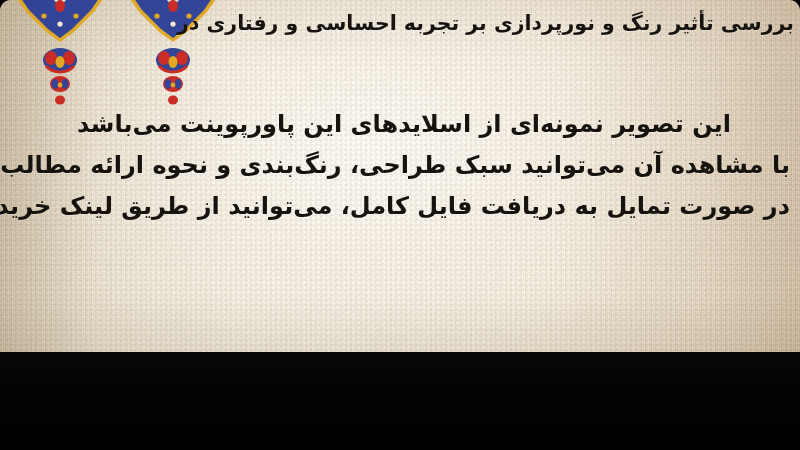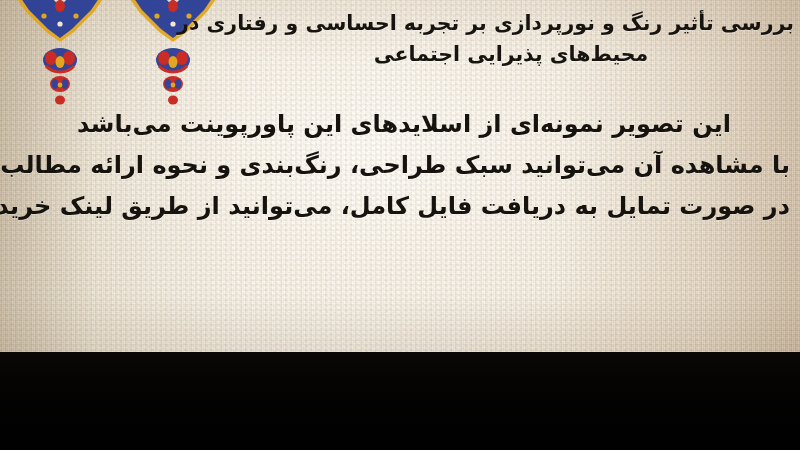--- a/index.html
+++ b/index.html
@@ -5,20 +5,21 @@
 <style>
   html,body{margin:0;padding:0;}
   body{
     width:800px;height:450px;overflow:hidden;
     font-family:"DejaVu Sans", sans-serif;
     background:#000;
   }
   #slide{
     position:relative;width:800px;height:450px;overflow:hidden;
     background:#000;
+    border-radius:11px;
   }
 
   
   .canvas-field{
     position:absolute;left:0;top:0;width:800px;height:376px;
     background:
       radial-gradient(ellipse 520px 300px at 46% 40%, rgba(255,252,244,0.92) 0%, rgba(248,240,226,0.55) 42%, rgba(236,224,202,0.12) 72%, rgba(0,0,0,0) 100%),
       linear-gradient(100deg,#d6c6a8 0%, #e2d5bb 9%, #eee5d2 24%, #f2ebdb 46%, #eee4d1 66%, #e6d8c0 82%, #dcccb0 94%, #d2c0a2 100%);
   }
   
@@ -152,21 +153,20 @@
         <use href="#pend" x="0" y="0" transform="translate(60,0)"></use>
       </g>
       <g opacity="0.96">
         <use href="#pend" x="0" y="0" transform="translate(173,0)"></use>
       </g>
     </svg>
   </div>
 
   <div class="title-block">
     <span class="tline l1">بررسی تأثیر رنگ و نورپردازی بر تجربه احساسی و رفتاری در</span>
-    <span class="tline l2">محیط‌های پذیرایی اجتماعی</span>
   </div>
 
   <div class="body-block">
     <span class="bline">این تصویر نمونه‌ای از اسلایدهای این پاورپوینت می‌باشد</span>
     <span class="bline">با مشاهده آن می‌توانید سبک طراحی، رنگ‌بندی و نحوه ارائه مطالب را بررسی نمایید</span>
     <span class="bline">در صورت تمایل به دریافت فایل کامل، می‌توانید از طریق لینک خرید اقدام فرمایید</span>
   </div>
 
   <div class="fringe-wrap">
     <div class="black-band"></div>

